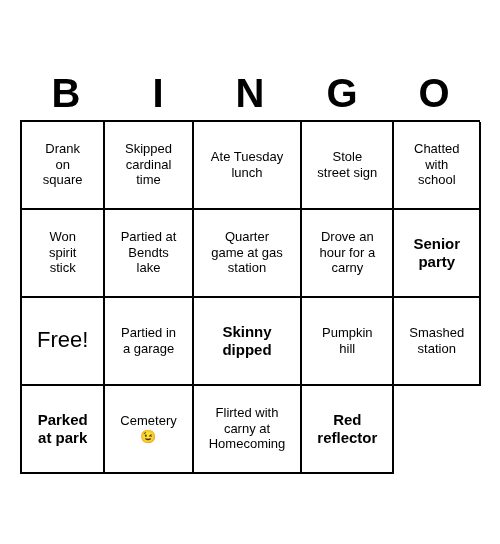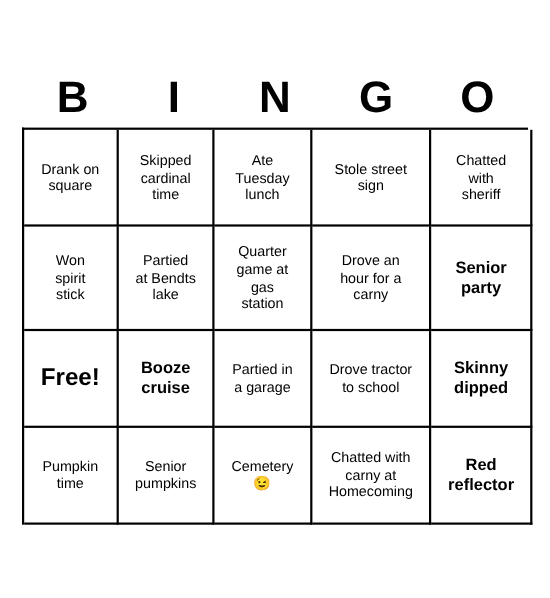--- a/index.html
+++ b/index.html
@@ -41,21 +41,21 @@
       align-items: center;
       justify-content: center;
       text-align: center;
       padding: 15px;
       font-size: 13px;
       line-height: 1.2;
       font-family: Arial, sans-serif;
     }
     .bingo-cell.free {
       font-size: 22px;
-      font-weight: bold;
+      font-weight: normal;
     }
     .bingo-cell.large-text {
       font-size: 15px;
       font-weight: bold;
     }
   </style>
 </head>
 <body>
 
 <div class="bingo-container">
@@ -64,30 +64,29 @@
     <span>I</span>
     <span>N</span>
     <span>G</span>
     <span>O</span>
   </div>
   <div class="bingo-grid" id="grid">
   <div class="bingo-cell">Drank on square</div>
       <div class="bingo-cell">Skipped cardinal time</div>
       <div class="bingo-cell">Ate Tuesday lunch</div>
       <div class="bingo-cell">Stole street sign</div>
-      <div class="bingo-cell">Chatted with sheriff</div>
+      <div class="bingo-cell">Chatted with school</div>
       <div class="bingo-cell">Won spirit stick</div>
       <div class="bingo-cell">Partied at Bendts lake</div>
       <div class="bingo-cell">Quarter game at gas station</div>
       <div class="bingo-cell">Drove an hour for a carny</div>
       <div class="bingo-cell large-text">Senior party</div>
       <div class="bingo-cell free">Free!</div>
-      <div class="bingo-cell large-text">Booze cruise</div>
       <div class="bingo-cell">Partied in a garage</div>
-      <div class="bingo-cell">Drove tractor to school</div>
       <div class="bingo-cell large-text">Skinny dipped</div>
-      <div class="bingo-cell">Pumpkin time</div>
-      <div class="bingo-cell">Senior pumpkins</div>
+      <div class="bingo-cell">Pumpkin hill</div>
+      <div class="bingo-cell">Smashed station</div>
+      <div class="bingo-cell large-text">Parked at park</div>
       <div class="bingo-cell">Cemetery 😉</div>
-      <div class="bingo-cell">Chatted with carny at Homecoming</div>
+      <div class="bingo-cell">Flirted with carny at Homecoming</div>
       <div class="bingo-cell large-text">Red reflector</div>
     </div>
 </div>
 
 </body></html>

